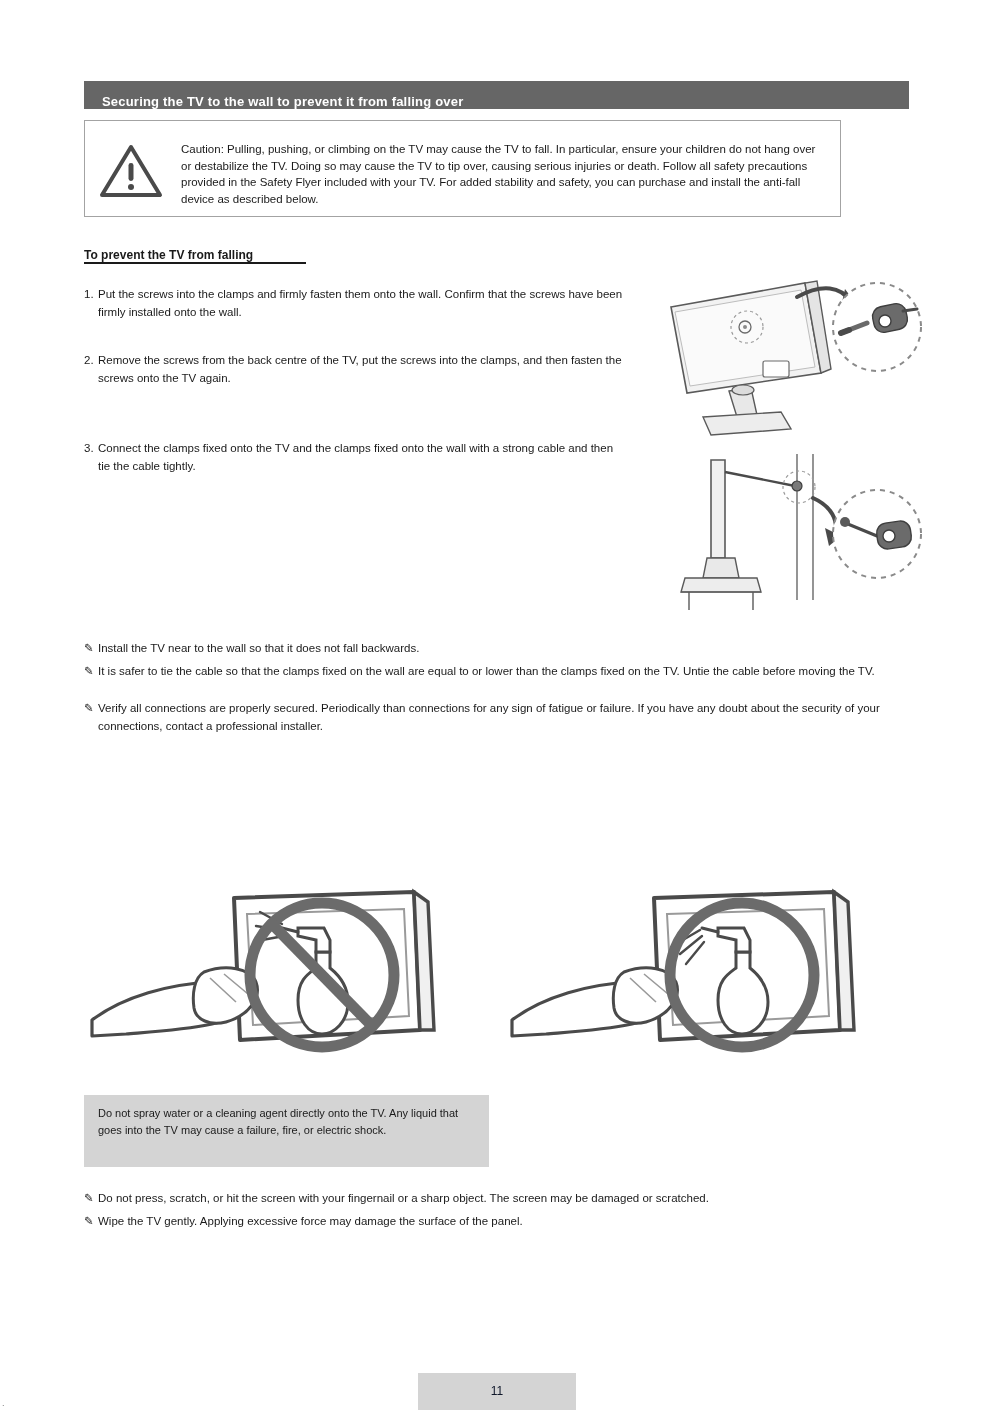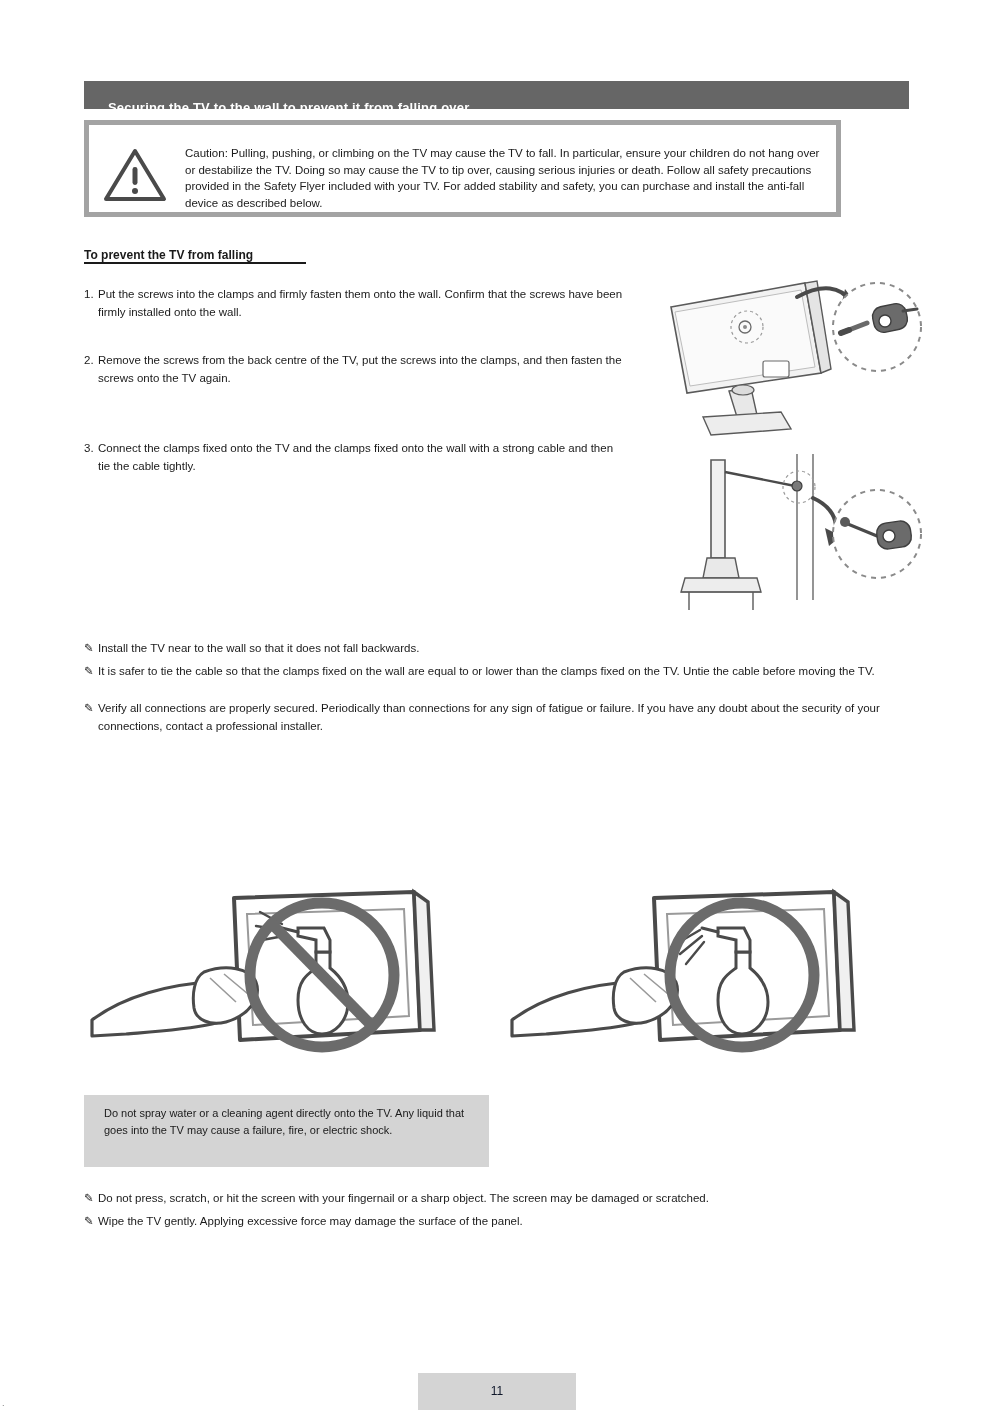--- a/index.html
+++ b/index.html
@@ -25,40 +25,40 @@
   
   .section-bar {
     position: absolute;
     left: 84px;
     width: 825px;
     height: 28px;
     background: #666666;
     color: #ffffff;
     font-size: 13px;
     line-height: 30px;
-    padding: 12px;
+    padding: 6px;
     box-sizing: border-box;
   }
   .section-bar .bar-text {
     display: block;
     padding-left: 12px;
     font-weight: bold;
     letter-spacing: .2px;
   }
   #bar-anti-falling { top: 81px; }
   #bar-cleaning { top: 780px; }
 
   
   .warning-box {
     position: absolute;
     left: 84px;
     top: 120px;
     width: 757px;
     height: 97px;
-    border: 5px solid #a3a3a3;
+    border: 1px solid #a3a3a3;
     box-sizing: border-box;
   }
   .warn-tri {
     position: absolute;
     left: 14px;
     top: 22px;
     width: 64px;
     height: 56px;
   }
   .warning-text {
@@ -159,21 +159,21 @@
   #clean-fig-right { left: 420px; }
 
   .clean-caption {
     position: absolute;
     top: 215px;
     left: 0;
     width: 405px;
     height: 72px;
     background: #d4d4d4;
     box-sizing: border-box;
-    padding: 10px 20px;
+    padding: 10px 14px;
     font-size: 11px;
     line-height: 1.5;
     color: #1a1a1a;
   }
 
   .clean-notes {
     position: absolute;
     left: 84px;
     top: 1190px;
     width: 825px;

